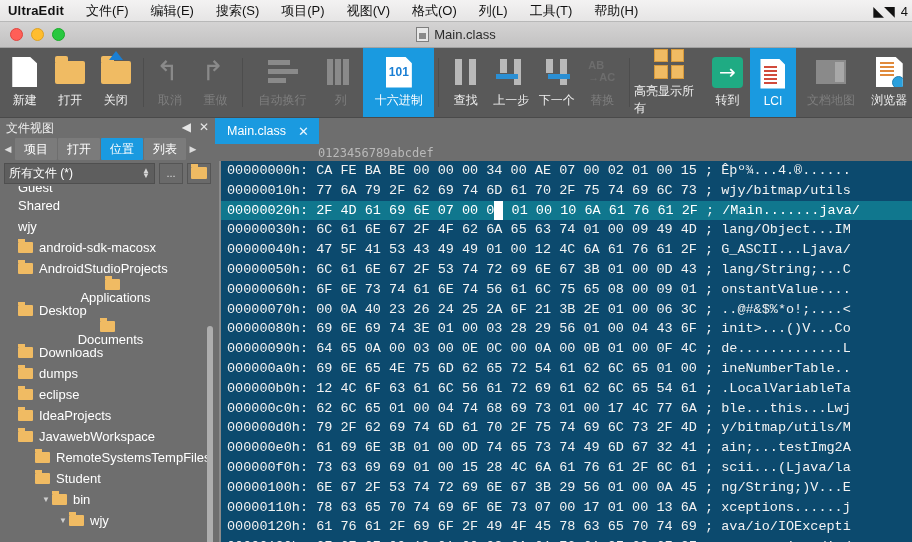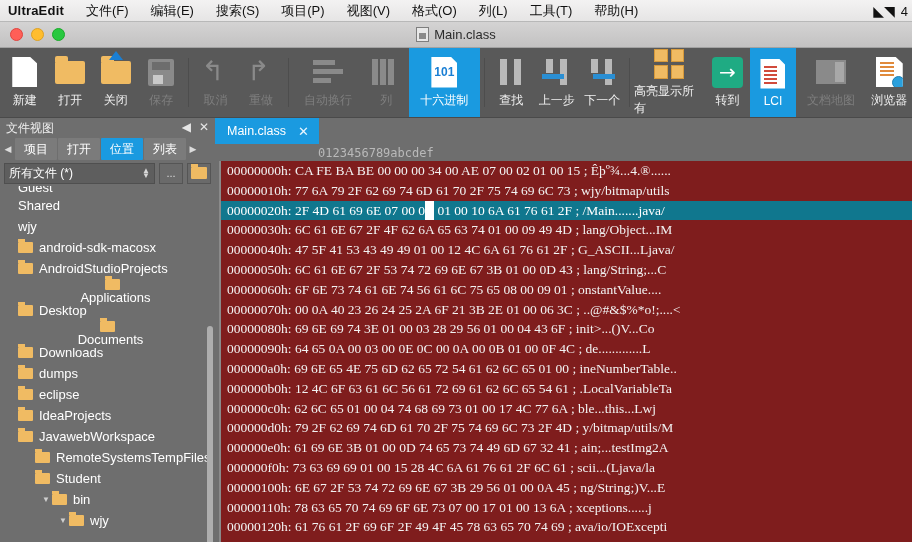--- a/index.html
+++ b/index.html
@@ -221,22 +221,22 @@
   .dtab .x { font-size: 13px; color: #eaf7ff; }
   .colhdr {
     height: 17px; display: flex; align-items: center;
     color: #b9b9b9; font-size: 12px;
     font-family: "DejaVu Sans Mono", monospace;
     padding-left: 8px;
   }
   .colhdr .pad { width: 95px; }
   .colhdr .c { width: 31.4px; text-align: center; }
   .hexwrap {
-    flex: 1; background: #7f1d1d; overflow: hidden;
-    font-family: Liberation Serif, serif;
+    flex: 1; background: #0c4a6e; overflow: hidden;
+    font-family: Liberation Mono, monospace;
     font-size: 13.5px;
     border-left: 2px solid #8a8a8a;
     margin-left: 4px;
   }
   .hrow {
     height: 19.8px; line-height: 19.8px; white-space: pre;
     color: #f2f2f2; padding-left: 6px; letter-spacing: 0px;
   }
   .hrow.sel { background: #10778e; color: #ffffff; }
   .hrow .cursor {
@@ -288,26 +288,20 @@
         <span class="ic-folder"></span>
       </span>
     <span>打开</span>
   </div>
   <div class="tbtn">
     <span class="ico">
         <span class="ic-folder close-arrow"></span>
       </span>
     <span>关闭</span>
   </div>
-  <div class="tbtn dim">
-    <span class="ico">
-        <span class="ic-save"></span>
-      </span>
-    <span>保存</span>
-  </div>
   <div class="tbsep"></div>
   <div class="tbtn dim">
     <span class="ico">
         <span class="ic-arrowu">↰</span>
       </span>
     <span>取消</span>
   </div>
   <div class="tbtn dim">
     <span class="ico">
         <span class="ic-arrowr">↱</span>
@@ -365,20 +359,26 @@
   </div>
   <div class="tbtn">
     <span class="ico">
       <span class="ic-bino">
           <i style="left:4px;top:0;height:14px"></i>
           <i style="left:18px;top:0;height:26px"></i>
       <i style="left:6px;top:15px;width:22px;height:5px;background:#2a8fd4"></i>
         </span>
     </span>
     <span>下一个</span>
+  </div>
+  <div class="tbtn dim">
+    <span class="ico">
+        <span class="ic-repl">AB<br>→AC</span>
+      </span>
+    <span>替换</span>
   </div>
   <div class="tbsep"></div>
   <div class="tbtn wide">
     <span class="ico">
       <span class="ic-hlall">
           <i></i>
           <i></i>
           <i></i>
           <i></i>
         </span>

